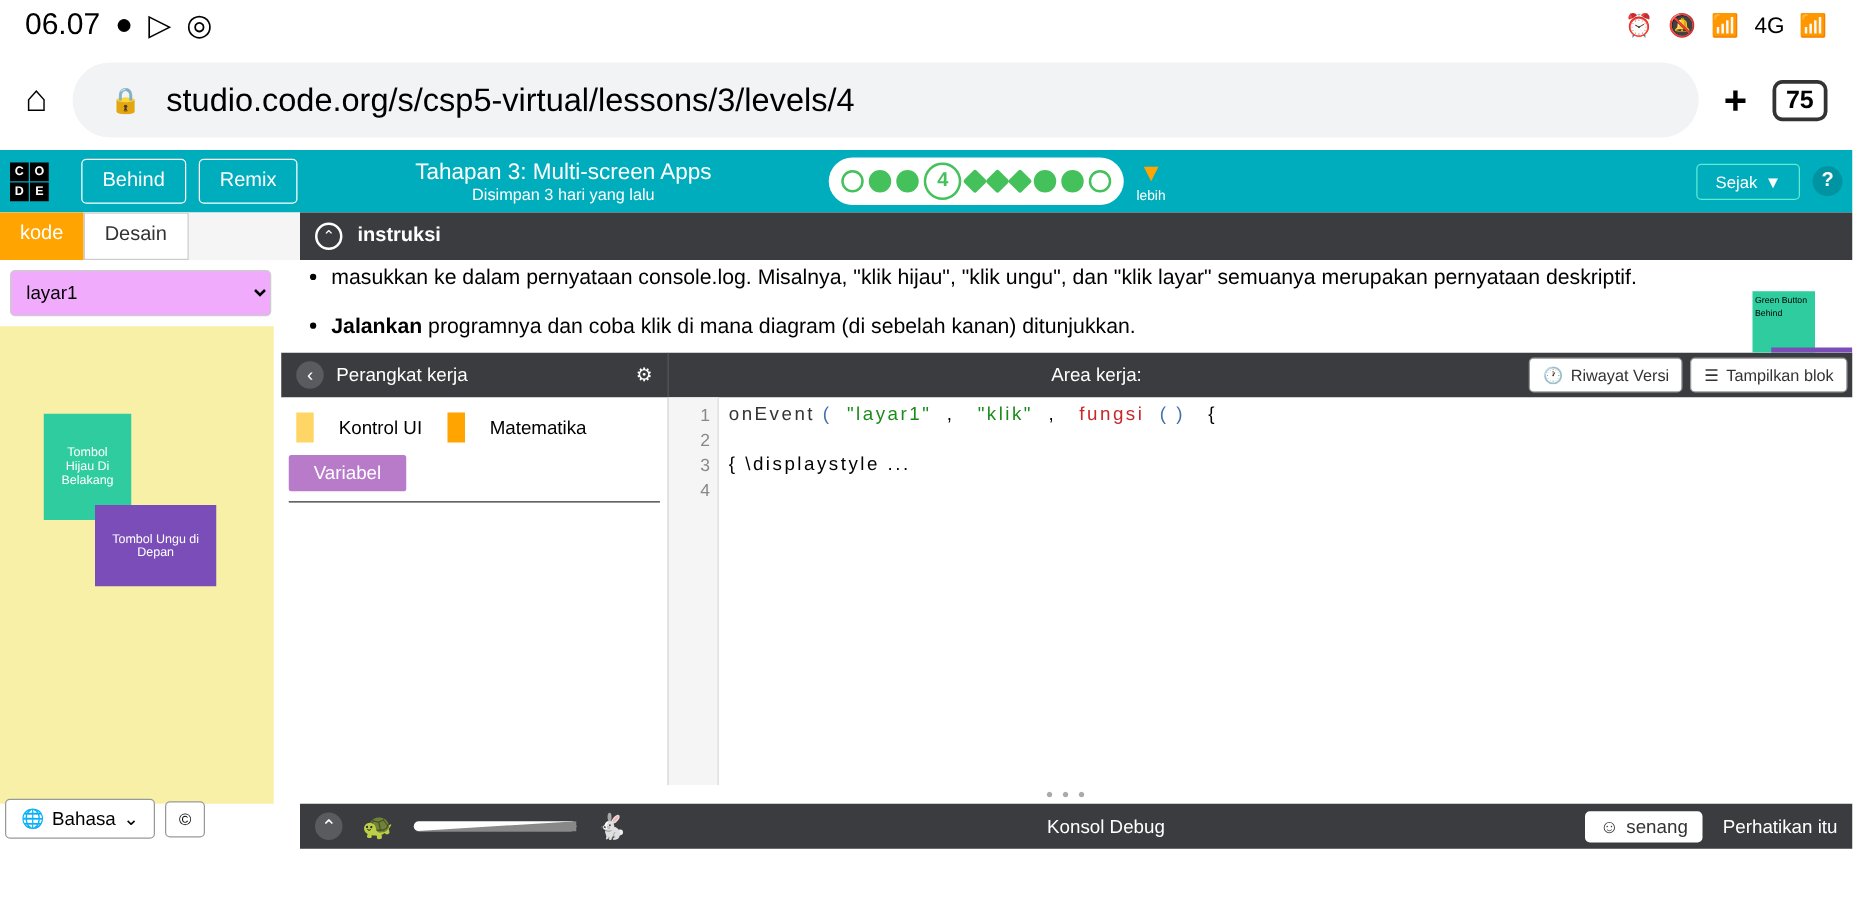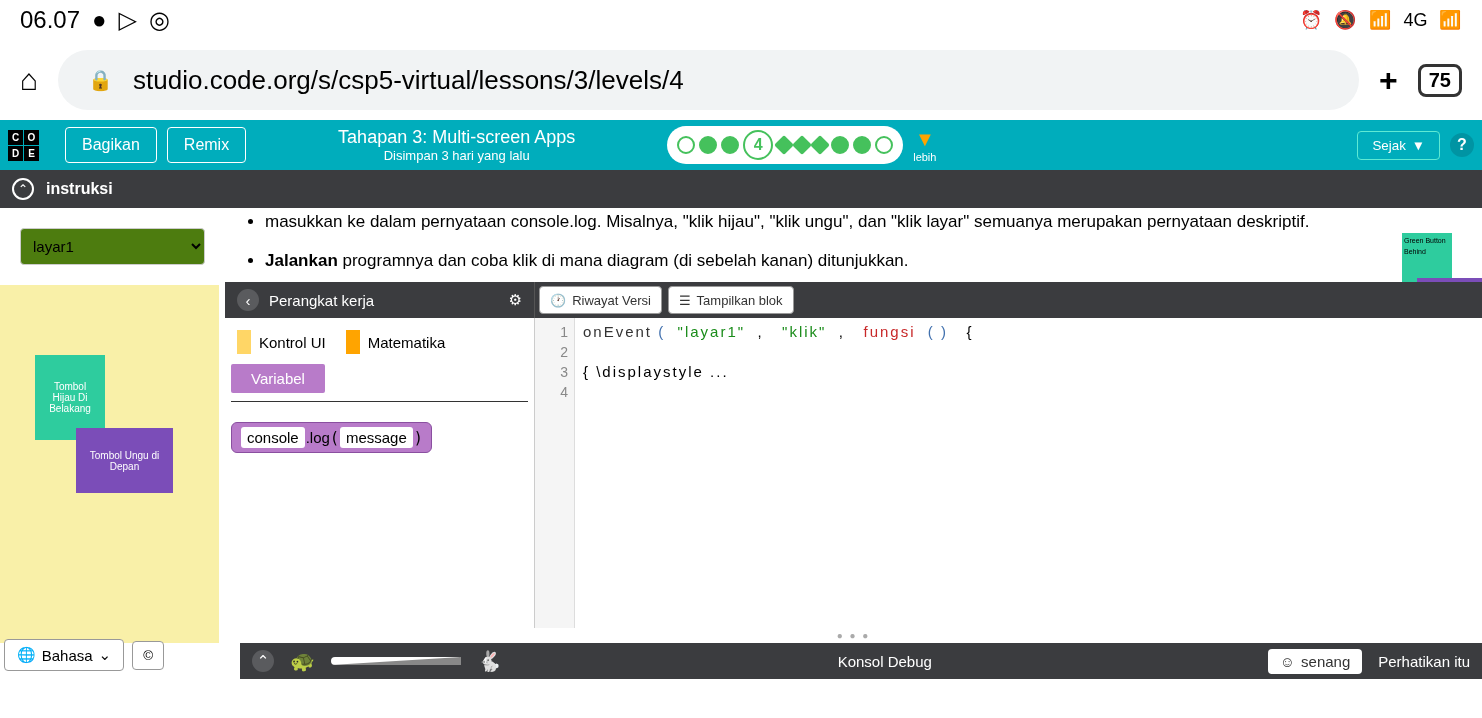--- a/index.html
+++ b/index.html
@@ -41,21 +41,21 @@
 .left-tabs { width: 240px; display: flex; background: #f5f5f5; }
 .left-tab { padding: 8px 16px; font-size: 16px; cursor: pointer; }
 .left-tab.active { background: #ffa400; color: #fff; }
 .left-tab.inactive { background: #fff; color: #333; border: 1px solid #ccc; }
 .instr-bar { flex: 1; background: #3b3c3f; color: #fff; display: flex; align-items: center; padding: 0 12px; gap: 12px; font-size: 16px; }
 .collapse-circle { border: 2px solid #fff; border-radius: 50%; width: 22px; height: 22px; display: flex; align-items: center; justify-content: center; font-size: 12px; }
 
 
 .main { display: flex; height: 435px; }
 .left-panel { width: 225px; display: flex; flex-direction: column; }
-.screen-select { margin: 20px; padding: 8px; border: 1px solid #ccc; border-radius: 4px; background: #4d7c0f; font-size: 15px; }
+.screen-select { margin: 8px; padding: 8px; border: 1px solid #ccc; border-radius: 4px; background: #f0abfc; font-size: 15px; }
 .phone-preview { flex: 1; background: #f9f0a8; position: relative; margin: 0 6px 0 0; }
 .green-btn { position: absolute; left: 35px; top: 70px; width: 70px; height: 85px; background: #2ecc9e; color: #fff; font-size: 10px; display: flex; align-items: center; justify-content: center; text-align: center; padding: 20px; }
 .purple-btn { position: absolute; left: 76px; top: 143px; width: 97px; height: 65px; background: #7b4db8; color: #fff; font-size: 10px; display: flex; align-items: center; justify-content: center; text-align: center; padding: 4px; }
 
 .right-area { flex: 1; display: flex; flex-direction: column; }
 .instructions-content { background: #fff; padding: 0 20px 10px 40px; font-size: 17px; line-height: 1.6; position: relative; height: 74px; overflow: hidden; }
 .instructions-content .diag { position: absolute; right: 0; top: 10px; width: 130px; height: 90px; }
 .diag-green { position: absolute; right: 30px; top: 15px; width: 50px; height: 55px; background: #2ecc9e; font-size: 7px; padding: 2px; }
 .diag-purple { position: absolute; right: 0; top: 60px; width: 65px; height: 30px; background: #7b4db8; }
 
@@ -63,21 +63,21 @@
 .toolbox-title { width: 310px; display: flex; align-items: center; justify-content: space-between; padding: 0 12px; font-size: 15px; border-right: 1px solid #555; }
 .toolbox-title-left { display: flex; align-items: center; gap: 10px; }
 .back-circle { background: #5a5b5e; border-radius: 50%; width: 22px; height: 22px; display: flex; align-items: center; justify-content: center; }
 .workspace-title { flex: 1; display: flex; align-items: center; justify-content: center; font-size: 15px; }
 .workspace-btns { display: flex; gap: 6px; padding: 4px; }
 .ws-btn { background: #fff; color: #333; border: 1px solid #999; border-radius: 4px; padding: 4px 10px; font-size: 13px; display: flex; align-items: center; gap: 6px; }
 
 .toolbox-body { display: flex; flex: 1; background: #fff; }
 .toolbox-panel { width: 310px; border-right: 1px solid #ccc; padding: 6px; }
 .category-row { display: flex; gap: 20px; padding: 6px; font-size: 15px; }
-.cat-item { display: flex; align-items: center; gap: 8px; }
+.cat-item { display: flex; align-items: center; gap: 20px; }
 .cat-swatch { width: 14px; height: 24px; }
 .var-pill { background: #b87bc9; color: #fff; padding: 6px 20px; border-radius: 2px; font-size: 15px; margin-top: 4px; display: inline-block; }
 .console-block { margin-top: 20px; background: #b87bc9; border: 1px solid #8a4fa0; border-radius: 6px; padding: 4px 8px; font-family: monospace; font-size: 15px; display: inline-flex; align-items: center; }
 .console-block .inner { background: #fff; padding: 2px 6px; border-radius: 3px; margin: 0 1px; }
 
 .code-area { flex: 1; display: flex; }
 .gutter { width: 40px; background: #f5f5f5; border-right: 1px solid #ddd; font-family: monospace; font-size: 14px; color: #888; text-align: right; padding: 4px 6px; line-height: 20px; }
 .code-text { flex: 1; font-family: monospace; font-size: 15px; padding: 4px 8px; line-height: 20px; letter-spacing: 2px; }
 .code-text .fn { color: #333; }
 .code-text .str { color: #1a8c1a; }
@@ -132,21 +132,21 @@
 
 <div class="teal-header">
   <div class="code-logo">
     <span>C</span>
       <span>O</span>
       <span style="background:transparent"></span>
     <span>D</span>
       <span>E</span>
       <span style="background:transparent"></span>
   </div>
-  <button class="header-btn">Bagikan</button>
+  <button class="header-btn">Behind</button>
   <button class="header-btn">Remix</button>
   <div class="stage-info">
     <div class="stage-title">Tahapan 3: Multi-screen Apps</div>
     <div class="saved-text">Disimpan 3 hari yang lalu</div>
   </div>
   <div class="level-pills">
     <span class="pill"></span>
     <span class="pill filled"></span>
     <span class="pill filled"></span>
     <span class="pill current">4</span>
@@ -163,20 +163,24 @@
   </div>
   <div style="flex:1"></div>
   <button class="since-btn">
     <span>Sejak</span>
     <span>▼</span>
   </button>
   <span class="help-icon">?</span>
 </div>
 
 <div class="tab-row">
+  <div class="left-tabs">
+    <div class="left-tab active">kode</div>
+    <div class="left-tab inactive">Desain</div>
+  </div>
   <div class="instr-bar">
     <span class="collapse-circle">⌃</span>
     <span style="font-weight:bold">instruksi</span>
   </div>
 </div>
 
 <div class="main">
   <div class="left-panel">
     <select class="screen-select">
       <option>layar1</option>
@@ -204,20 +208,21 @@
     </div>
 
     <div class="toolbox-header">
       <div class="toolbox-title">
         <div class="toolbox-title-left">
           <span class="back-circle">‹</span>
           <span>Perangkat kerja</span>
         </div>
         <span>⚙</span>
       </div>
+      <div class="workspace-title">Area kerja:</div>
       <div class="workspace-btns">
         <button class="ws-btn">
           <span>🕐</span>
           <span>Riwayat Versi</span>
         </button>
         <button class="ws-btn">
           <span>☰</span>
           <span>Tampilkan blok</span>
         </button>
       </div>
@@ -230,23 +235,20 @@
             <span class="cat-swatch" style="background:#ffd666"></span>
             <span>Kontrol UI</span>
           </div>
           <div class="cat-item">
             <span class="cat-swatch" style="background:#ffa400"></span>
             <span>Matematika</span>
           </div>
         </div>
         <div class="var-pill">Variabel</div>
         <hr style="margin-top:8px;border:none;border-top:1px solid #333">
-        <div class="console-block">
-          <span class="inner">console</span><span>.log</span>(<span class="inner">message</span>)
-        </div>
       </div>
 
       <div class="code-area">
         <div class="gutter">
           <div>1</div>
           <div>2</div>
           <div>3</div>
           <div>4</div>
         </div>
         <div class="code-text">

